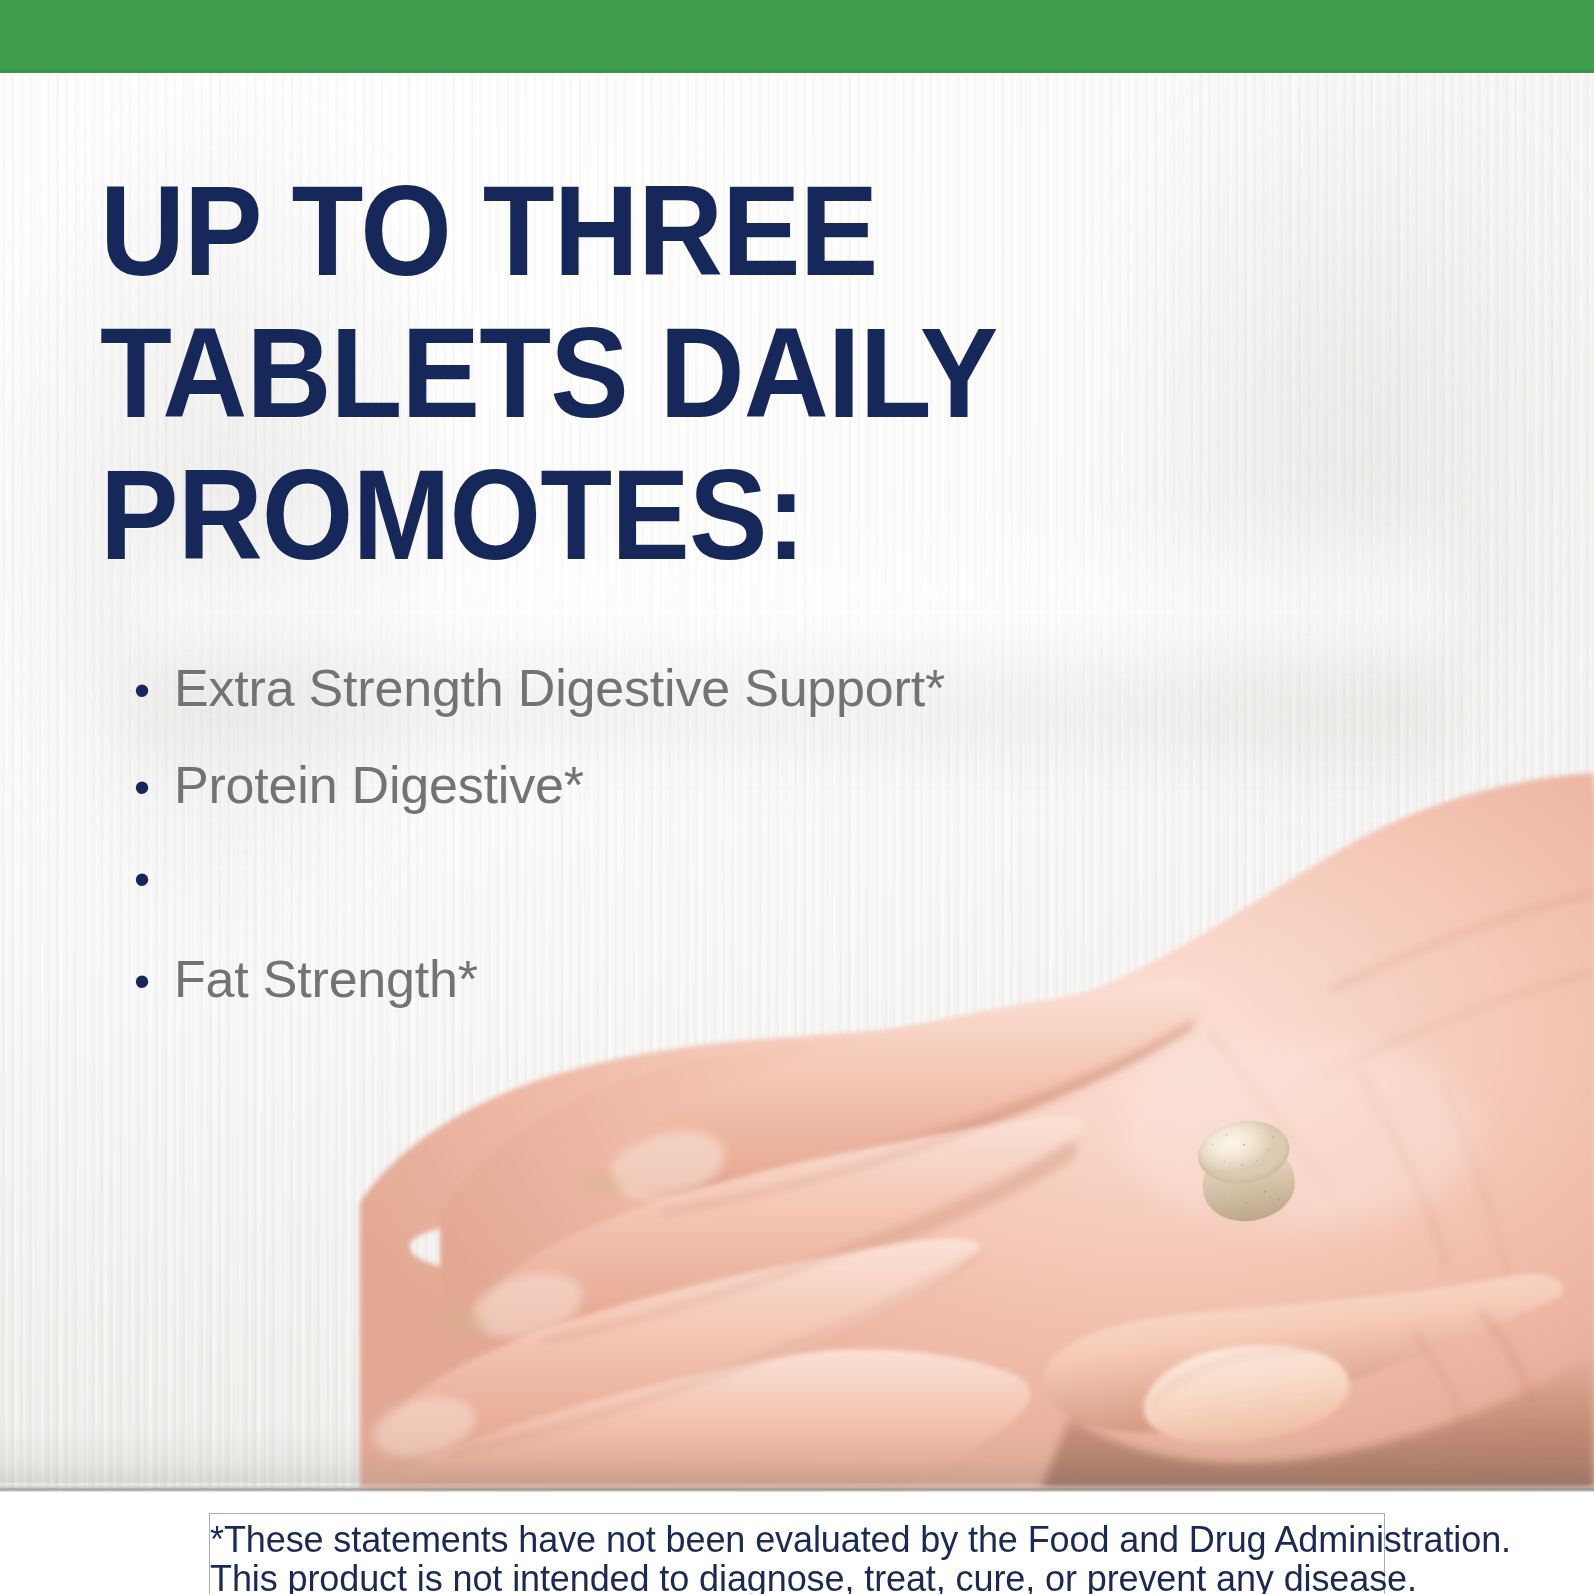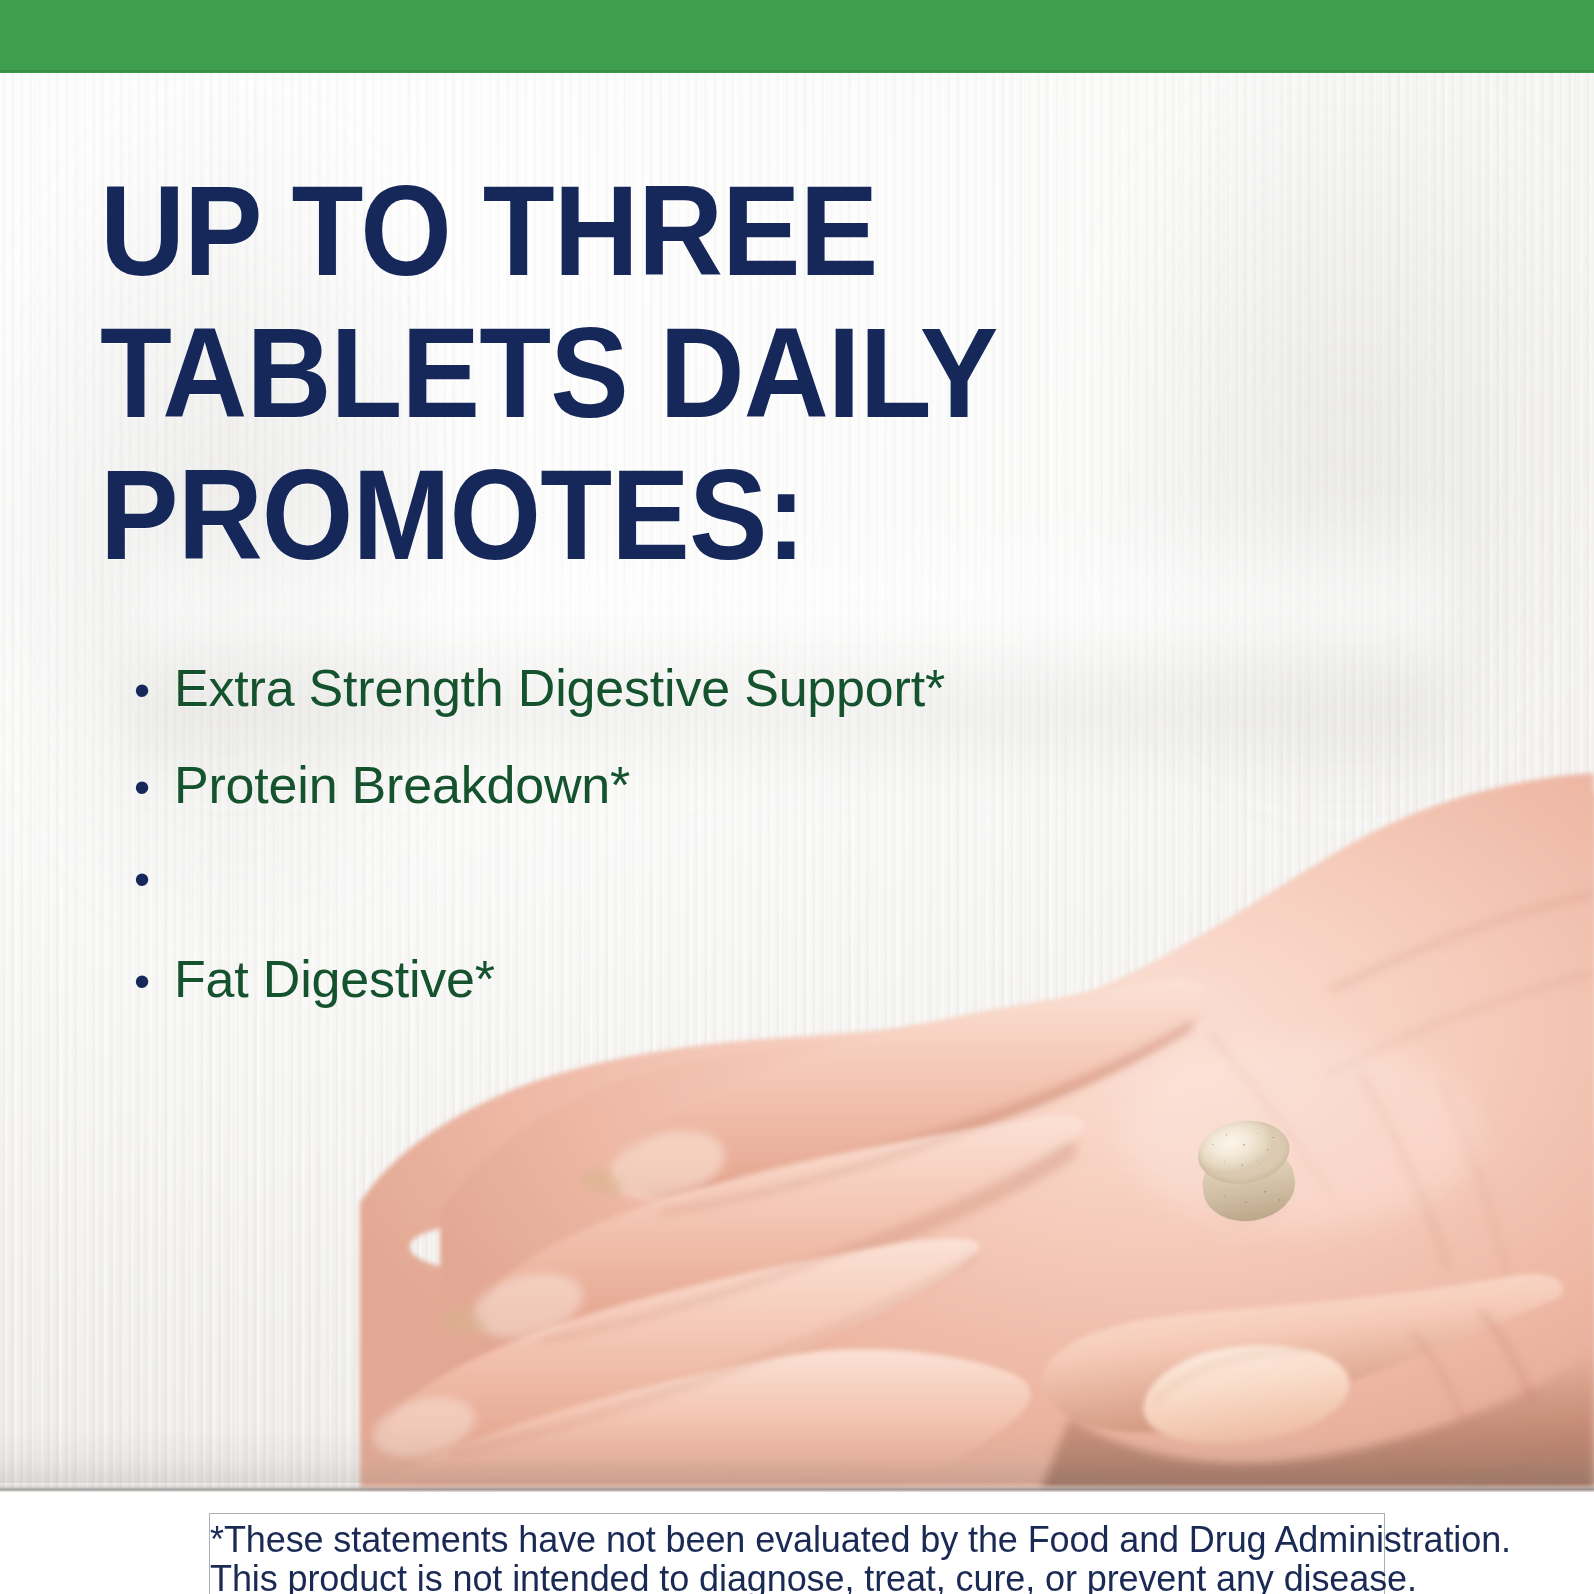--- a/index.html
+++ b/index.html
@@ -217,21 +217,21 @@
     color: #16285a;
     font-size: 46px;
     line-height: 1;
     text-align: left;
     padding-left: 8px;
     box-sizing: border-box;
   }
   .bullet-text {
     font-size: 52px;
     line-height: 1;
-    color: #14532d;
+    color: #737373;
     white-space: nowrap;
     letter-spacing: -0.2px;
     text-shadow: 0 1px 0 rgba(255,255,255,0.5);
   }
 
   
   .disclaimer-box {
     position: absolute;
     left: 209px;
     top: 1513px;
@@ -491,28 +491,28 @@
     <span class="headline-line">PROMOTES:</span>
   </div>
 
   <ul class="bullets">
     <li class="bullet-item">
       <span class="bullet-dot">•</span>
       <span class="bullet-text">Extra Strength Digestive Support*</span>
     </li>
     <li class="bullet-item">
       <span class="bullet-dot">•</span>
-      <span class="bullet-text">Protein Breakdown*</span>
+      <span class="bullet-text">Protein Digestive*</span>
     </li>
     <li class="bullet-item">
       <span class="bullet-dot">•</span>
     </li>
     <li class="bullet-item">
       <span class="bullet-dot">•</span>
-      <span class="bullet-text">Fat Digestive*</span>
+      <span class="bullet-text">Fat Strength*</span>
     </li>
   </ul>
 
   <div class="disclaimer-box">
     <span class="disclaimer-line">*These statements have not been evaluated by the Food and Drug Administration.</span>
     <span class="disclaimer-line">This product is not intended to diagnose, treat, cure, or prevent any disease.</span>
   </div>
 
 </div>
 

